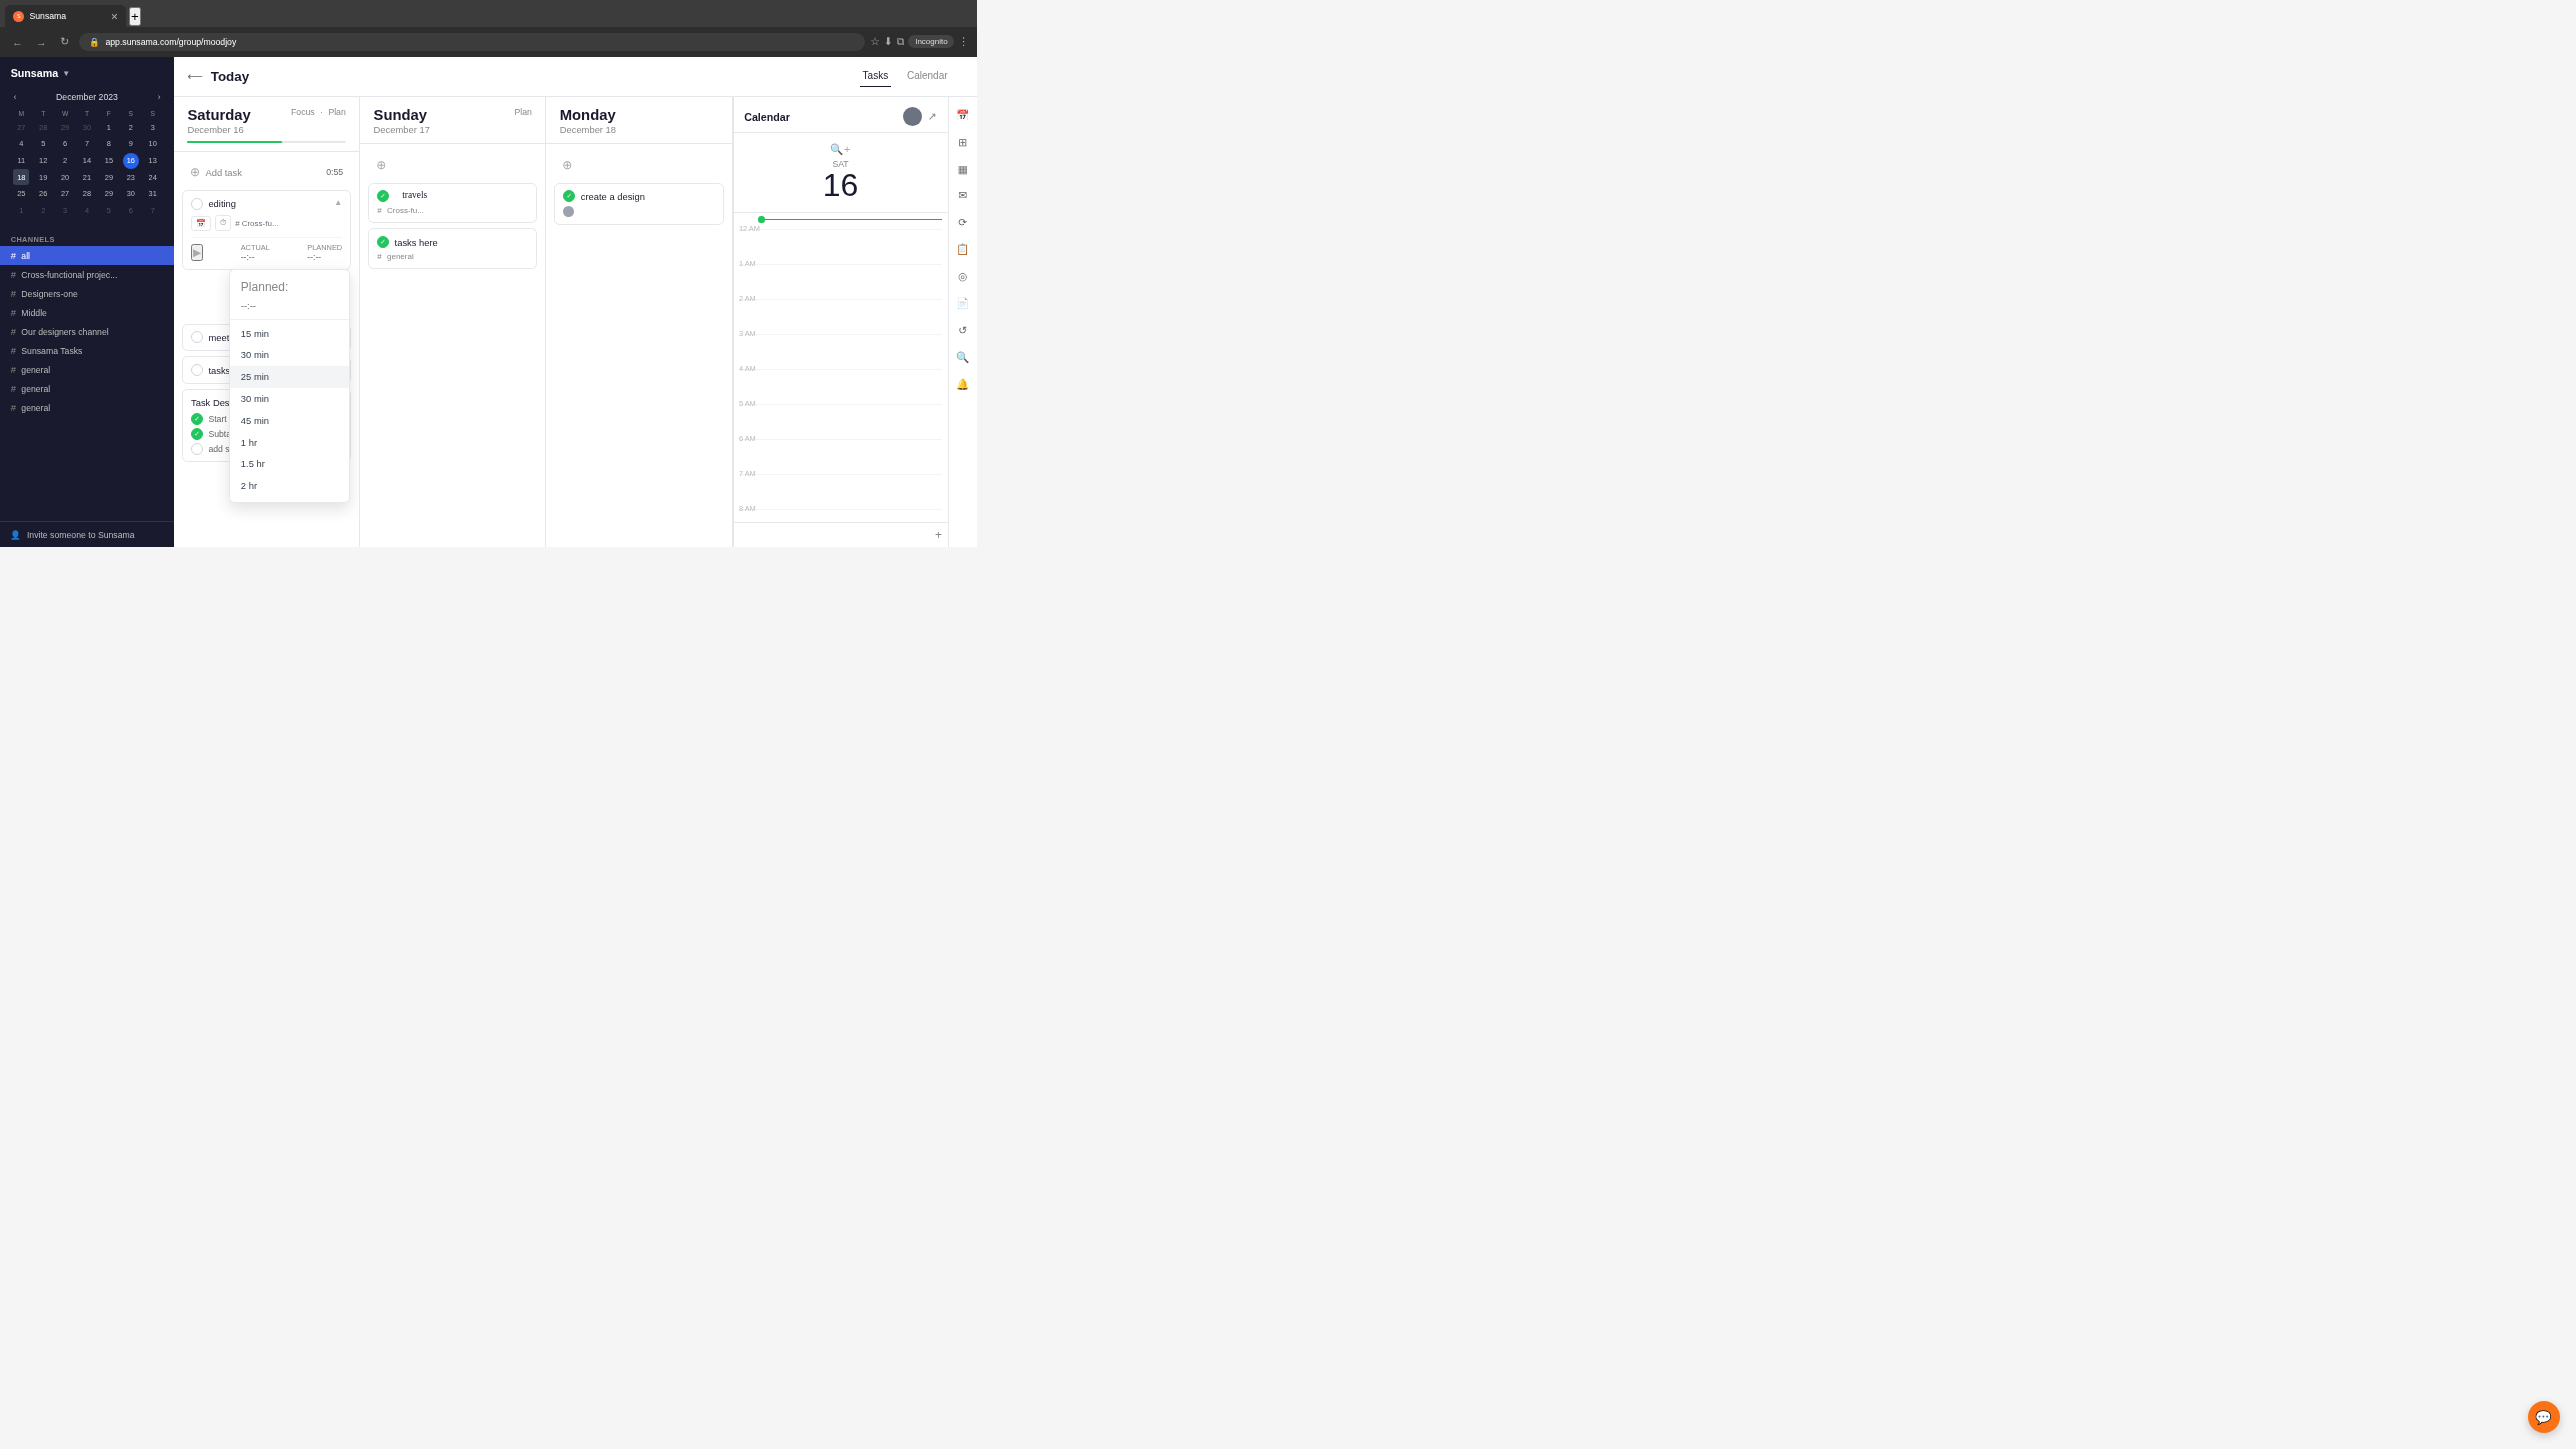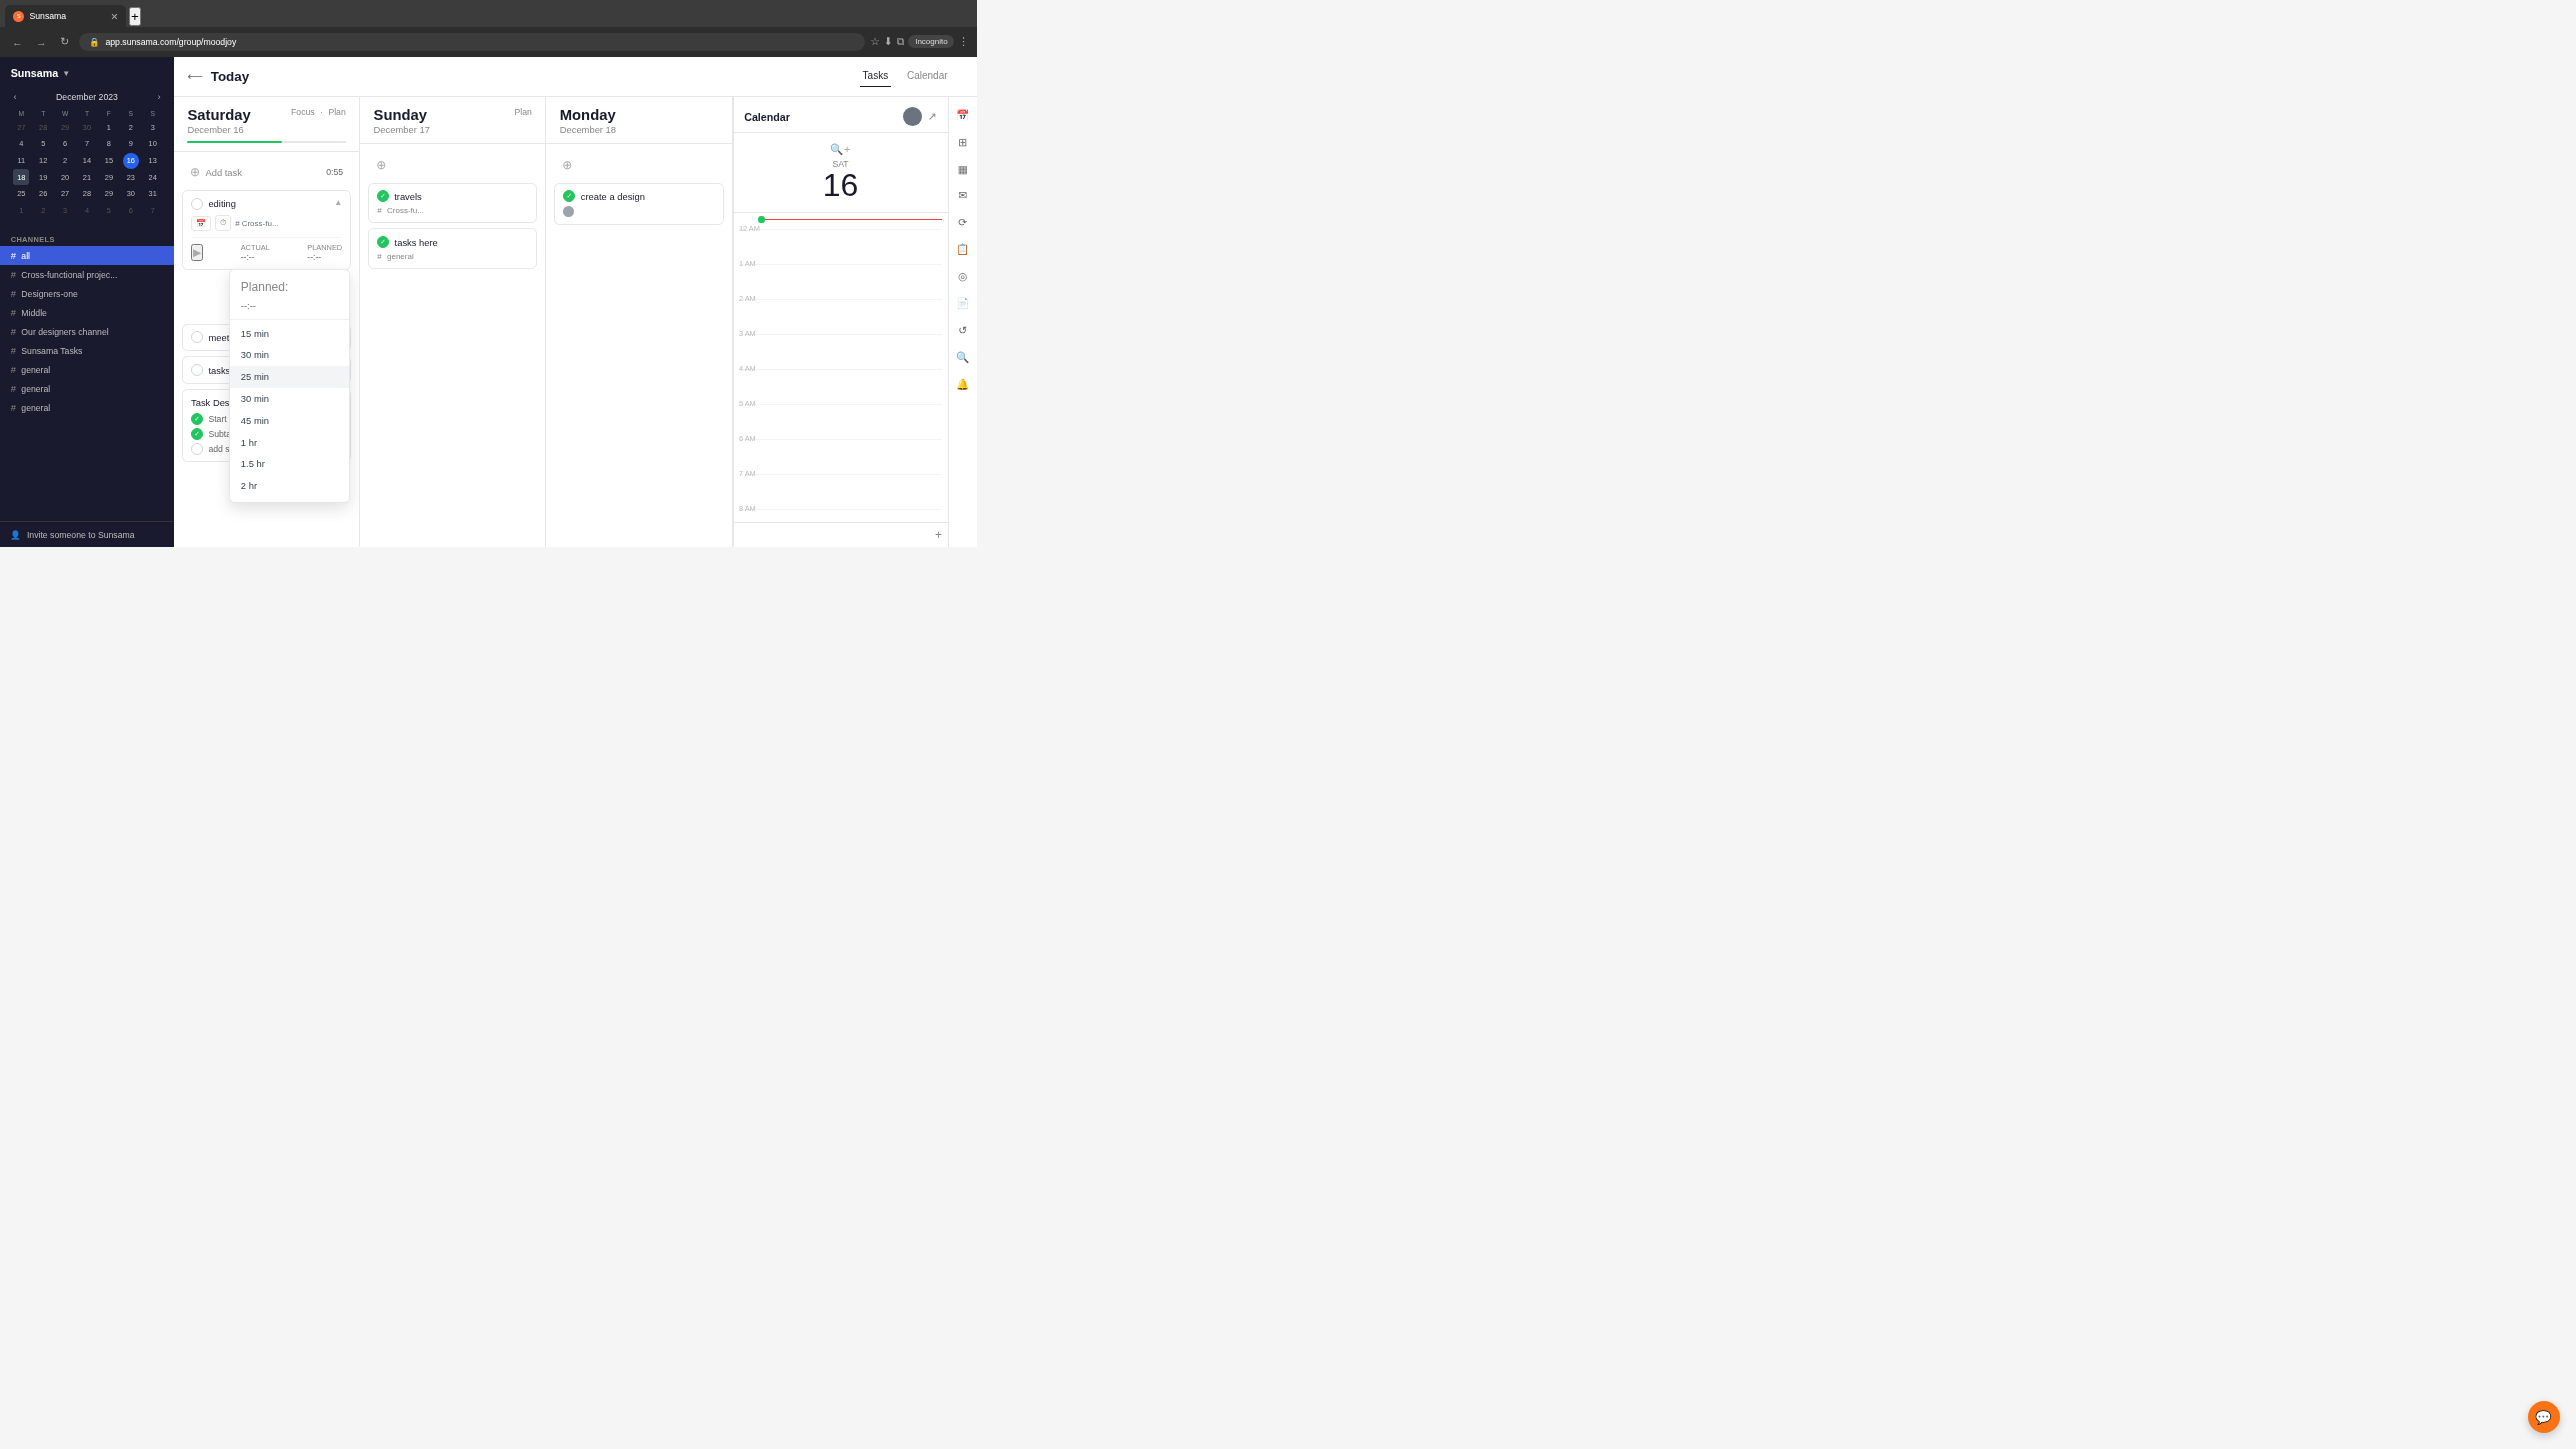--- a/index.html
+++ b/index.html
@@ -416,21 +416,21 @@
             </div>
           </div>
         </div>
         <div class="day-content">
           <div class="add-task-row">
             <span class="plus-icon">⊕</span>
           </div>
 
           <div class="task-card">
             <div style="display:flex;align-items:center;justify-content:space-between;">
-              <div style="display:flex;align-items:flex-end;gap:5px;">
+              <div style="display:flex;align-items:flex-start;gap:13px;font-family:Liberation Serif, serif;">
                 <div class="checkbox-circle checked"></div>
                 <span class="task-name">travels</span>
               </div>
             </div>
             <div class="task-meta">
               <span>#</span>
               <span>Cross-fu...</span>
             </div>
           </div>
 

